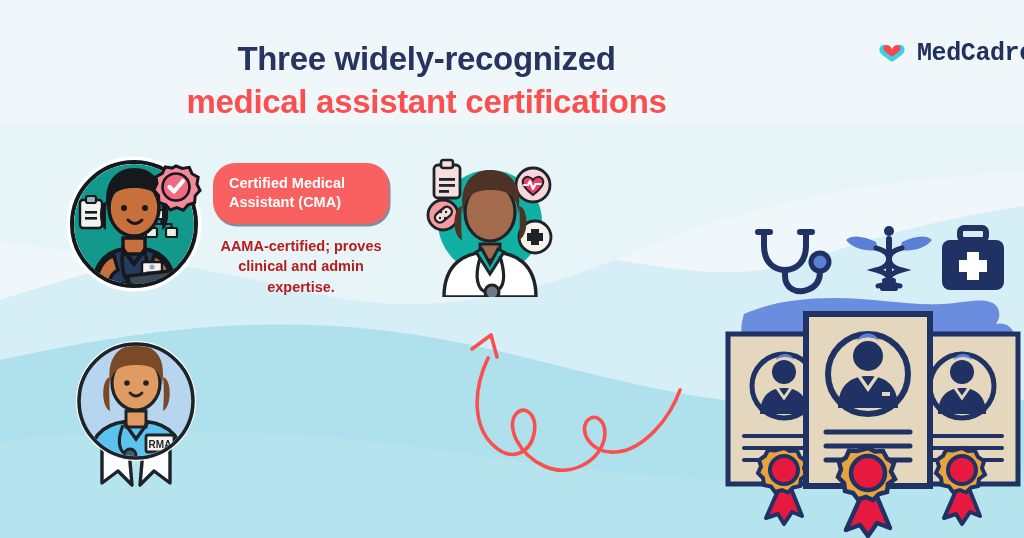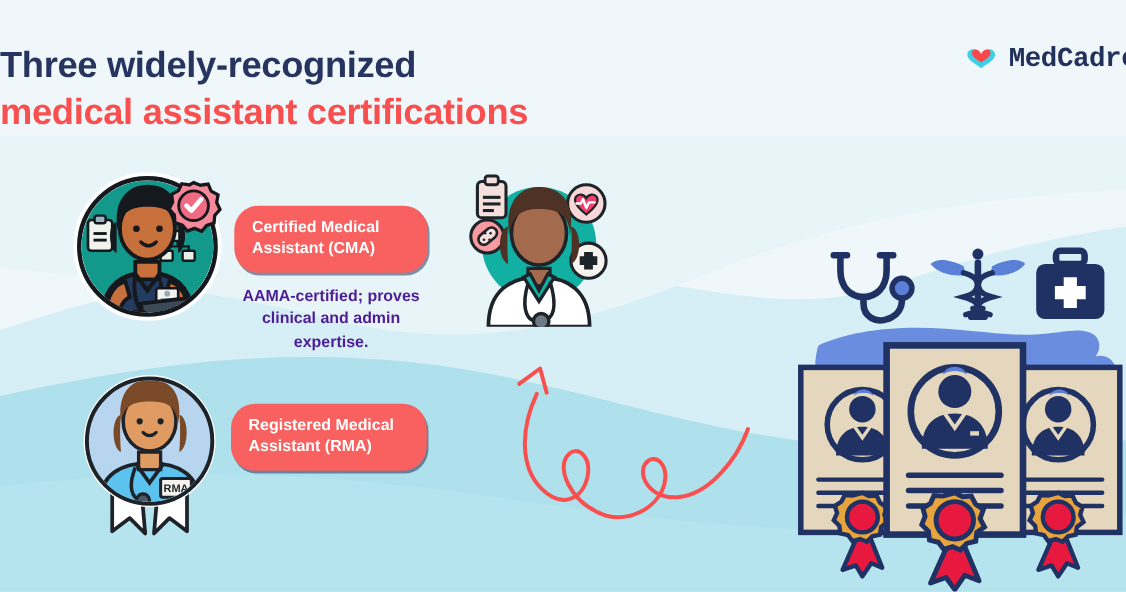--- a/index.html
+++ b/index.html
@@ -13,40 +13,39 @@
   #stage { position:absolute; inset:0; width:1024px; height:538px; }
 
   
   .bg { position:absolute; inset:0; z-index:0; }
 
   
   .logo { position:absolute; left:876px; top:38px; display:flex; align-items:flex-end; gap:9px; z-index:6;font-family:Liberation Mono, monospace; }
   .logo-text { font-size:25px; font-weight:bold; color:#22315c; letter-spacing:-.4px; }
 
   
-  .title-wrap { position:absolute; left:0; top:38px; width:853px; text-align:left; z-index:5; }
+  .title-wrap { position:absolute; left:0; top:38px; width:853px; text-align:center; z-index:5; }
   .title-1 { font-size:33px; font-weight:bold; color:#26345f; letter-spacing:-.3px; line-height:1.30; }
   .title-2 { font-size:33px; font-weight:bold; color:#f9504f; letter-spacing:-.3px; line-height:1.30; }
 
   
   .card { position:absolute; z-index:5; }
   .pill {
     background:#f8615f;
     color:#ffffff;
     border-radius:22px;
     padding:11px 16px 12px 16px;
     font-size:14.5px;
     font-weight:bold;
     line-height:1.30;
     box-shadow:1.5px 2.5px 0 rgba(40,55,95,.55);
     text-align:left;
-    margin-top:24px;
   }
   .desc {
-    color:#4c1d95;
+    color:#b91c1c;
     font-size:14.5px;
     font-weight:bold;
     line-height:1.42;
     text-align:center;
     margin-top:12px;
   }
 
   #card-cma { left:213px; top:163px; width:176px; }
   #card-ncma { left:563px; top:161px; width:172px; }
   #card-rma { left:210px; top:343px; width:178px; }
@@ -224,21 +223,20 @@
 
   <div class="card" id="card-cma">
     <div class="pill">Certified Medical Assistant (CMA)</div>
     <div class="desc">AAMA-certified; proves clinical and admin expertise.</div>
   </div>
 
   <div class="card" id="card-ncma">
   </div>
 
   <div class="card" id="card-rma">
-    <div class="pill">Registered Medical Assistant (RMA)</div>
   </div>
 
   <svg id="art-arrow" viewBox="0 0 250 160">
     <path d="M30 36 C14 70 16 104 34 122 C54 142 72 130 76 112 C80 92 66 82 58 92 C48 104 60 132 86 144 C112 156 140 140 146 118 C150 100 138 90 130 98 C120 108 132 132 158 130 C186 128 212 96 222 68" fill="none" stroke="#f9504f" stroke-width="3.6" stroke-linecap="round"></path>
     <path d="M14 27 L33 13 L39 35" fill="none" stroke="#f9504f" stroke-width="3.6" stroke-linecap="round" stroke-linejoin="round"></path>
   </svg>
 
   <svg id="art-map" viewBox="0 0 300 110">
     <path d="M18 22 C40 12 70 6 108 6 C150 6 185 14 215 12 C238 11 252 6 264 10 C274 13 276 24 270 32 C278 30 286 34 288 42 C290 52 282 60 272 62 C262 64 250 58 244 50 C230 62 210 64 190 62 C160 58 130 62 104 70 C80 78 54 82 36 74 C20 66 10 48 18 22 Z" fill="#6b8de0"></path>
     <path d="M270 32 C280 36 286 48 280 56 C276 62 266 60 262 54 C258 46 262 36 270 32 Z" fill="#6b8de0"></path>

